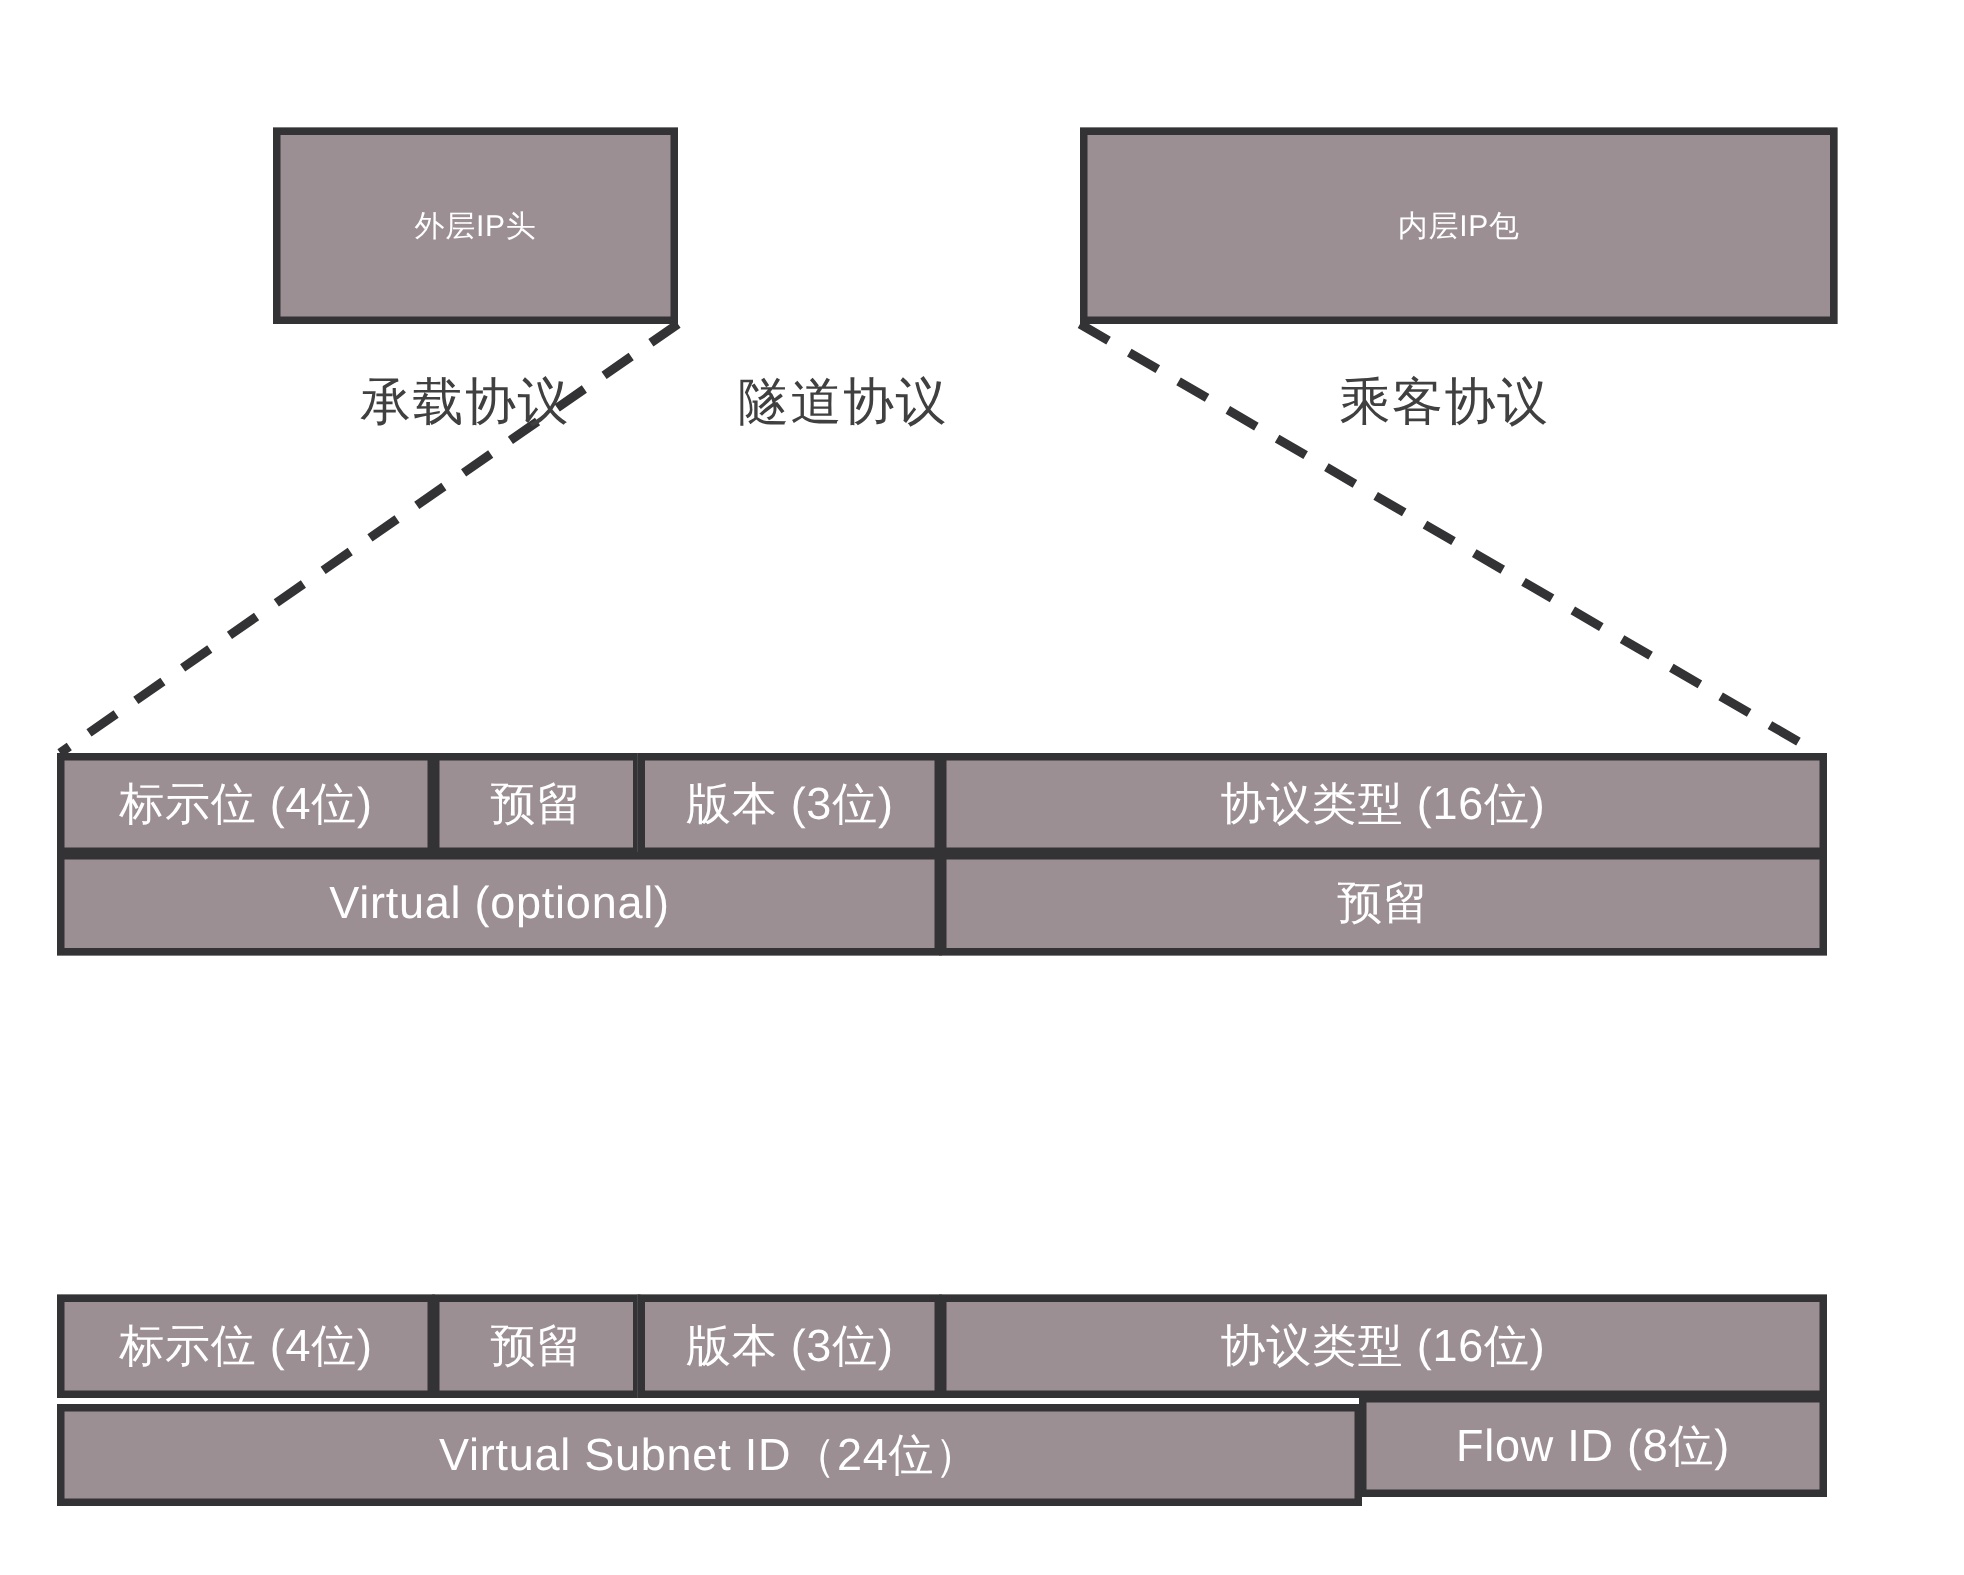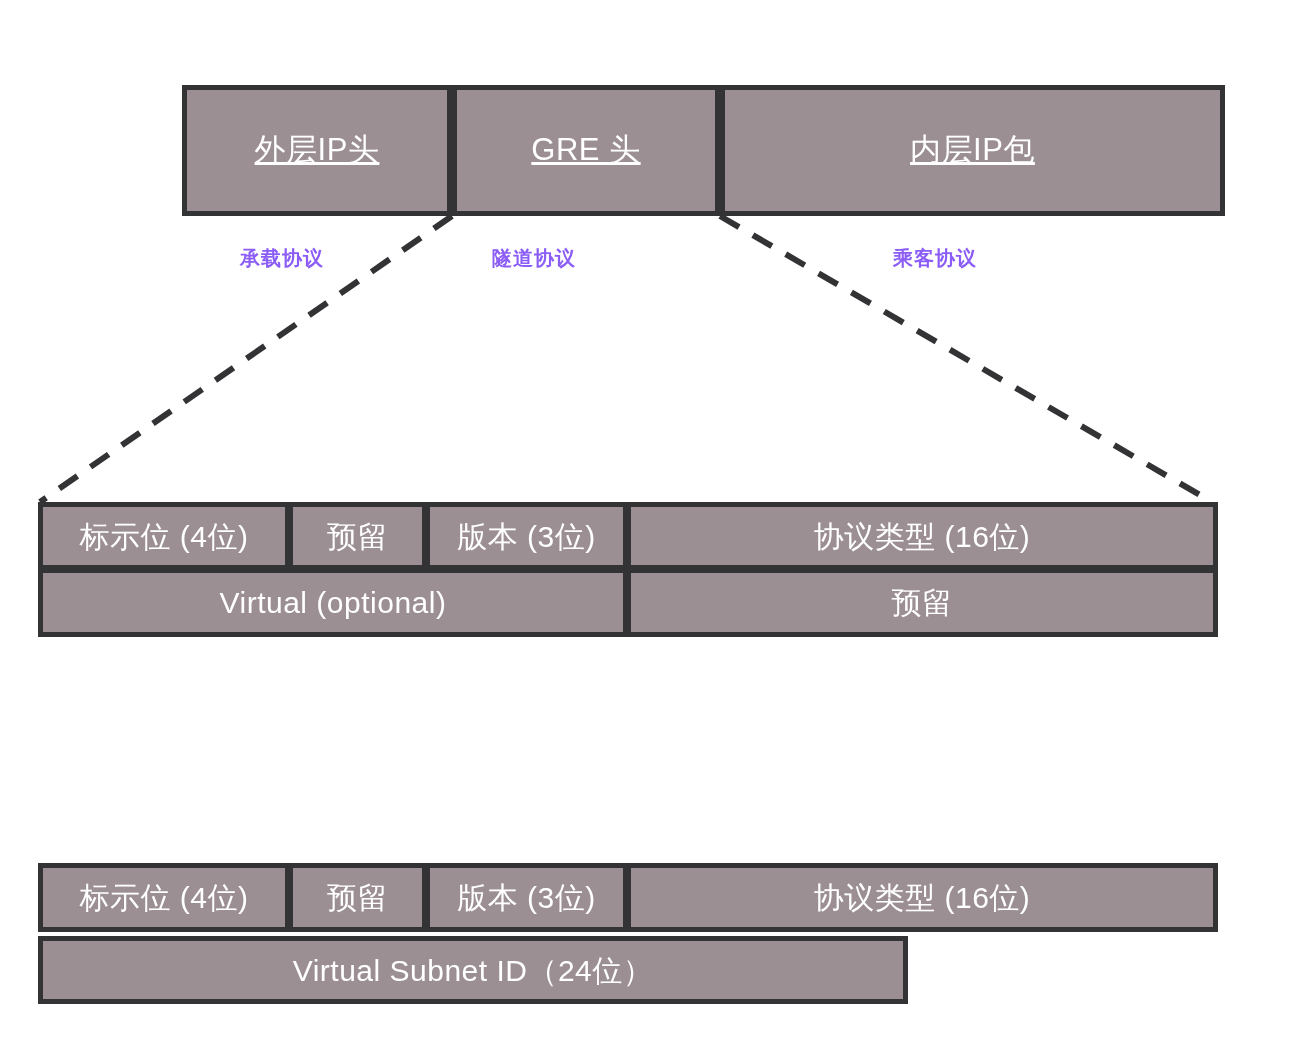--- a/index.html
+++ b/index.html
@@ -33,34 +33,33 @@
     display: flex;
     align-items: center;
     justify-content: center;
     text-align: center;
     line-height: 1.1;
     letter-spacing: 0.5px;
     white-space: nowrap;
   }
 
   
-  .top-cell { font-size: 31px; text-decoration: underline; }
+  .top-cell { font-size: 20px; }
 
   #top-outer-ip { left: 182px;  top: 85px; width: 270px; height: 131px; }
   #top-gre      { left: 452px;  top: 85px; width: 268px; height: 131px; }
   #top-inner-ip { left: 720px;  top: 85px; width: 505px; height: 131px; }
 
   
   .role-label {
     position: absolute;
-    font-size: 20px;
-    color: #8b5cf6;
+    font-size: 34px;
+    color: #404040;
     white-space: nowrap;
     letter-spacing: 1px;
-    font-weight: bold;
   }
   #role-carrier   { left: 240px; top: 245px; }
   #role-tunnel    { left: 492px; top: 245px; }
   #role-passenger { left: 893px; top: 245px; }
 
   
   .gre-cell { font-size: 30px; }
 
   #gre-flags     { left: 38px;   top: 502px; width: 252px; height: 68px; }
   #gre-reserved0 { left: 288px;  top: 502px; width: 139px; height: 68px; }
@@ -97,21 +96,20 @@
 <body>
 
 <div id="canvas">
 
   <svg id="connectors" viewBox="0 0 1309 1050" width="1309" height="1050">
     <line x1="452" y1="216" x2="40" y2="502" stroke="#333335" stroke-width="6" stroke-dasharray="22 16" stroke-linecap="butt"></line>
     <line x1="720" y1="216" x2="1212" y2="502" stroke="#333335" stroke-width="6" stroke-dasharray="22 16" stroke-linecap="butt"></line>
   </svg>
 
   <div class="cell top-cell" id="top-outer-ip">外层IP头</div>
-  <div class="cell top-cell" id="top-gre">GRE 头</div>
   <div class="cell top-cell" id="top-inner-ip">内层IP包</div>
 
   <div class="role-label" id="role-carrier">承载协议</div>
   <div class="role-label" id="role-tunnel">隧道协议</div>
   <div class="role-label" id="role-passenger">乘客协议</div>
 
   <div class="cell gre-cell" id="gre-flags">标示位 (4位)</div>
   <div class="cell gre-cell" id="gre-reserved0">预留</div>
   <div class="cell gre-cell" id="gre-version">版本 (3位)</div>
   <div class="cell gre-cell" id="gre-prototype">协议类型 (16位)</div>
@@ -119,14 +117,15 @@
   <div class="cell gre-cell" id="gre-checksum">Virtual (optional)</div>
   <div class="cell gre-cell" id="gre-reserved1">预留</div>
 
 
   <div class="cell nv-cell" id="nv-flags">标示位 (4位)</div>
   <div class="cell nv-cell" id="nv-reserved">预留</div>
   <div class="cell nv-cell" id="nv-version">版本 (3位)</div>
   <div class="cell nv-cell" id="nv-prototype">协议类型 (16位)</div>
 
   <div class="cell nv-cell" id="nv-vsid">Virtual Subnet ID（24位）</div>
+  <div class="cell nv-cell" id="nv-flowid">Flow ID (8位)</div>
 
 </div>
 
 </body></html>

